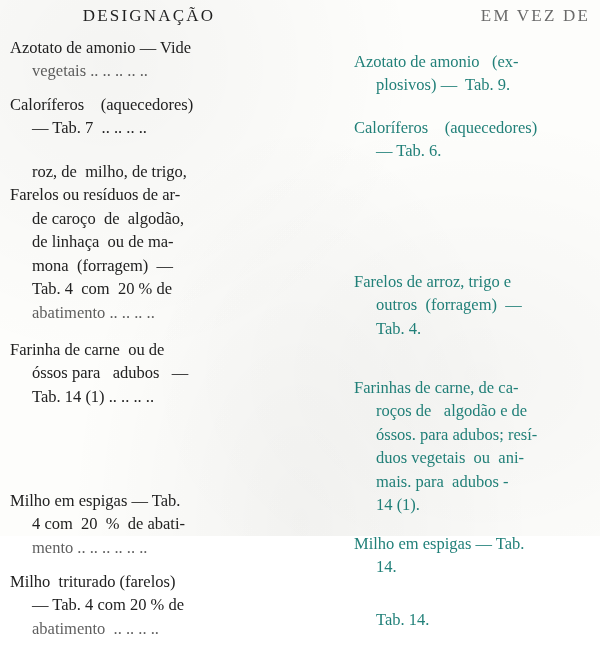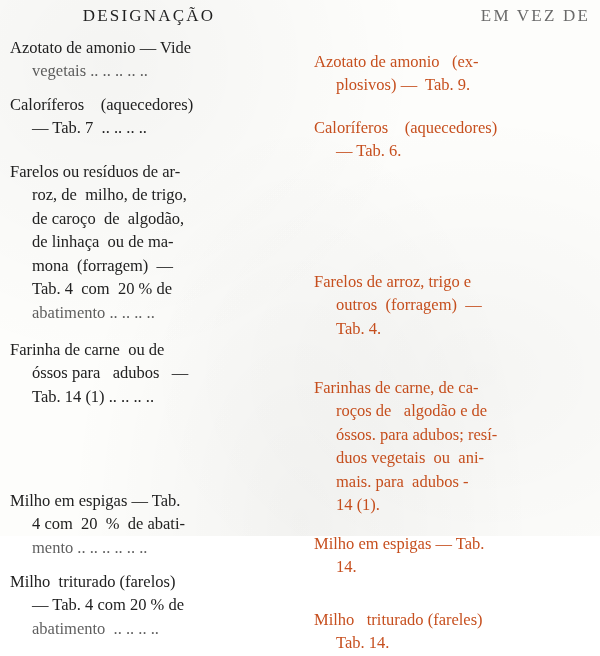--- a/index.html
+++ b/index.html
@@ -80,21 +80,21 @@
   }
   .entry .ln {
     display: block;
     white-space: pre;
     font-family: "Liberation Serif", serif;
   }
   .entry .ln.ind {
     padding-left: 22px;
   }
   .left-block .entry { color: #212121; }
-  .right-block .entry { color: #c2410c; opacity: 0.92; }
+  .right-block .entry { color: #0f766e; opacity: 0.92; margin-left: 40px; }
 
   
   .blk { position: absolute; left: 10px; right: 12px; }
   .col-right .blk { left: 14px; right: 10px; }
 
   .faint { opacity: 0.55; }
   .faintish { opacity: 0.72; }
 </style>
 </head>
 <body>
@@ -114,22 +114,22 @@
 
       <div class="blk" style="top:93px;">
         <p class="entry">
           <span class="ln">Caloríferos    (aquecedores)</span>
           <span class="ln ind">— Tab. 7  .. .. .. ..</span>
         </p>
       </div>
 
       <div class="blk" style="top:160px;">
         <p class="entry">
+          <span class="ln ind">roz, de  milho, de trigo,</span>
           <span class="ln">Farelos ou resíduos de ar-</span>
-          <span class="ln ind">roz, de  milho, de trigo,</span>
           <span class="ln ind">de caroço  de  algodão,</span>
           <span class="ln ind">de linhaça  ou de ma-</span>
           <span class="ln ind">mona  (forragem)  —</span>
           <span class="ln ind">Tab. 4  com  20 % de</span>
           <span class="ln ind faintish">abatimento .. .. .. ..</span>
         </p>
       </div>
 
       <div class="blk" style="top:338px;">
         <p class="entry">
@@ -194,21 +194,20 @@
 
       <div class="blk" style="top:532px;">
         <p class="entry">
           <span class="ln">Milho em espigas — Tab.</span>
           <span class="ln ind">14.</span>
         </p>
       </div>
 
       <div class="blk" style="top:608px;">
         <p class="entry">
-          <span class="ln">Milho   triturado (fareles)</span>
           <span class="ln ind">Tab. 14.</span>
         </p>
       </div>
     </div>
 
     <div class="col-divider"></div>
   </div>
 </div>
 
 </body></html>

